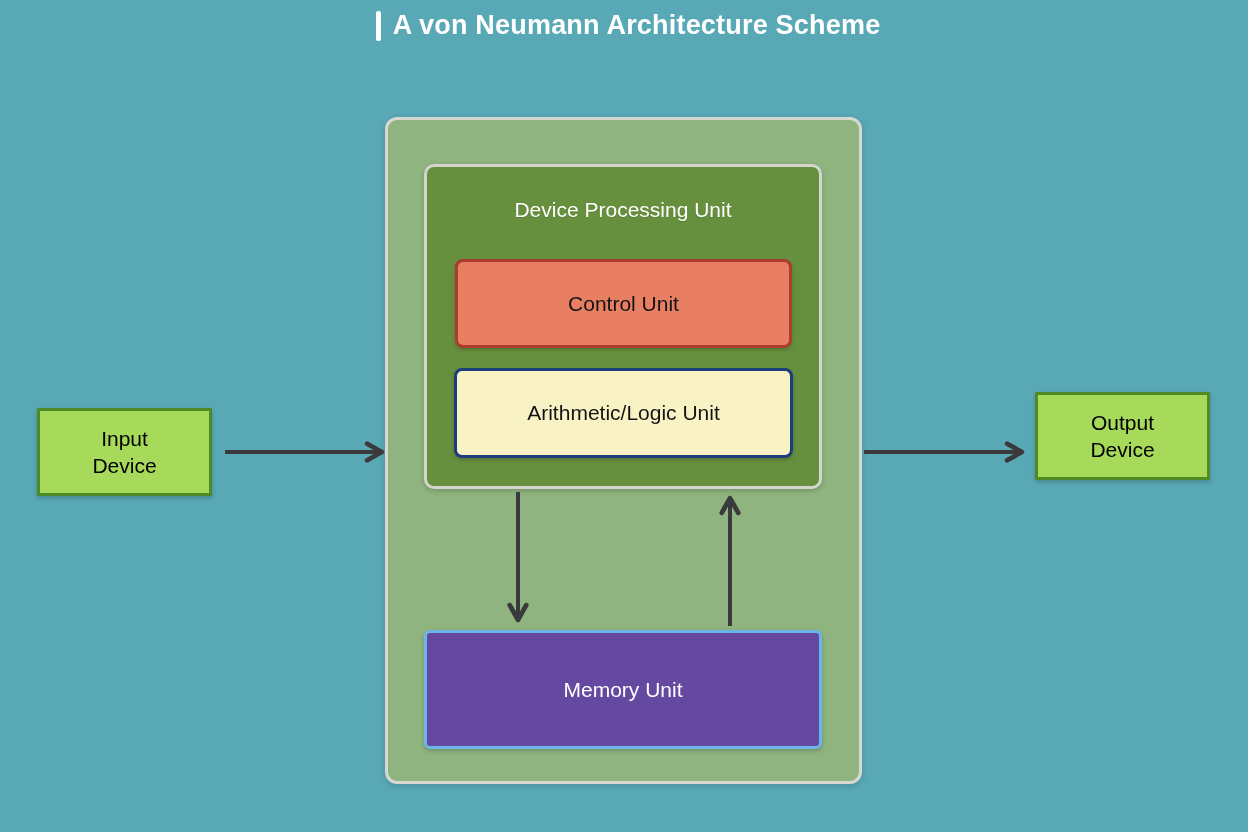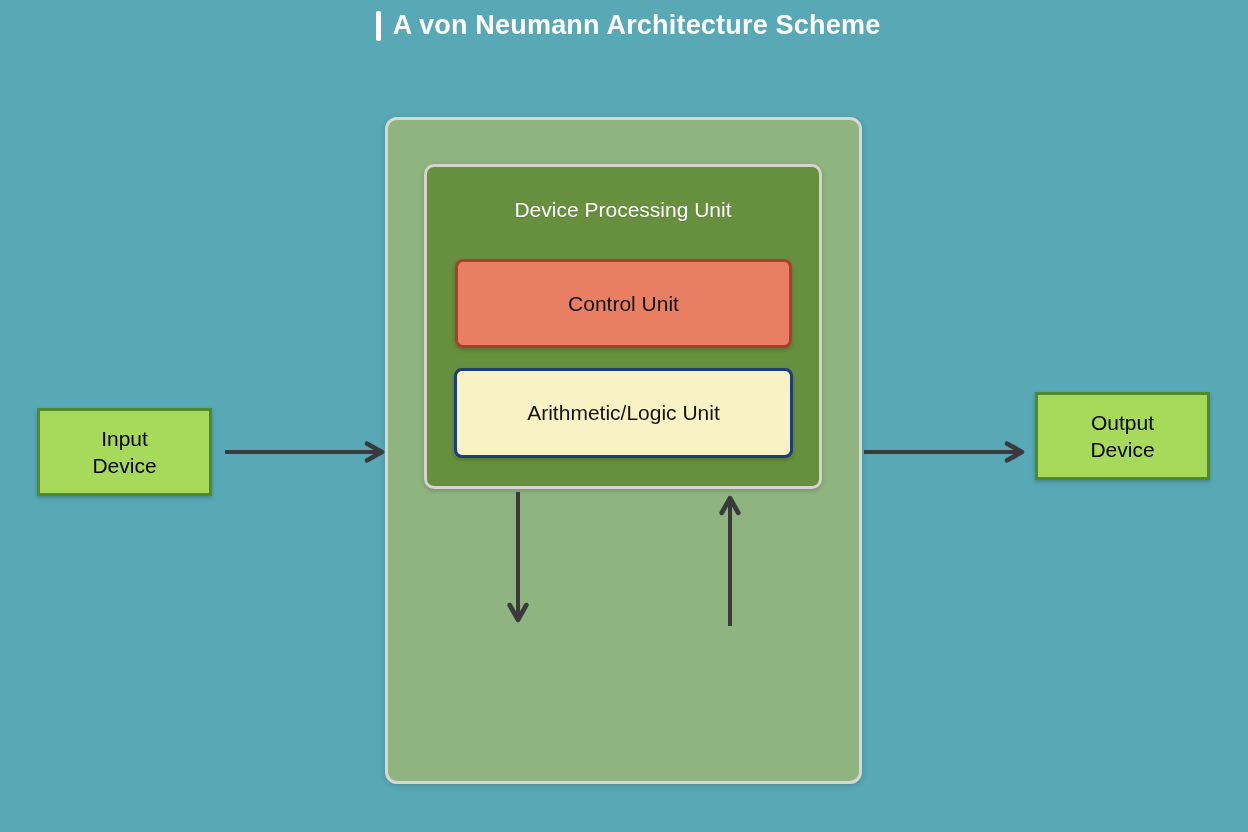--- a/index.html
+++ b/index.html
@@ -164,20 +164,23 @@
   <div class="cpu-title">Device Processing Unit</div>
 
   <div class="node alu">
     <span class="node-label">Arithmetic/Logic Unit</span>
   </div>
 
   <div class="node control-unit">
     <span class="node-label">Control Unit</span>
   </div>
 
+  <div class="node memory-unit">
+    <span class="node-label">Memory Unit</span>
+  </div>
 
   <div class="node io-device input-device">
     <span class="node-label">Input
 Device</span>
   </div>
 
   <div class="node io-device output-device">
     <span class="node-label">Output
 Device</span>
   </div>

